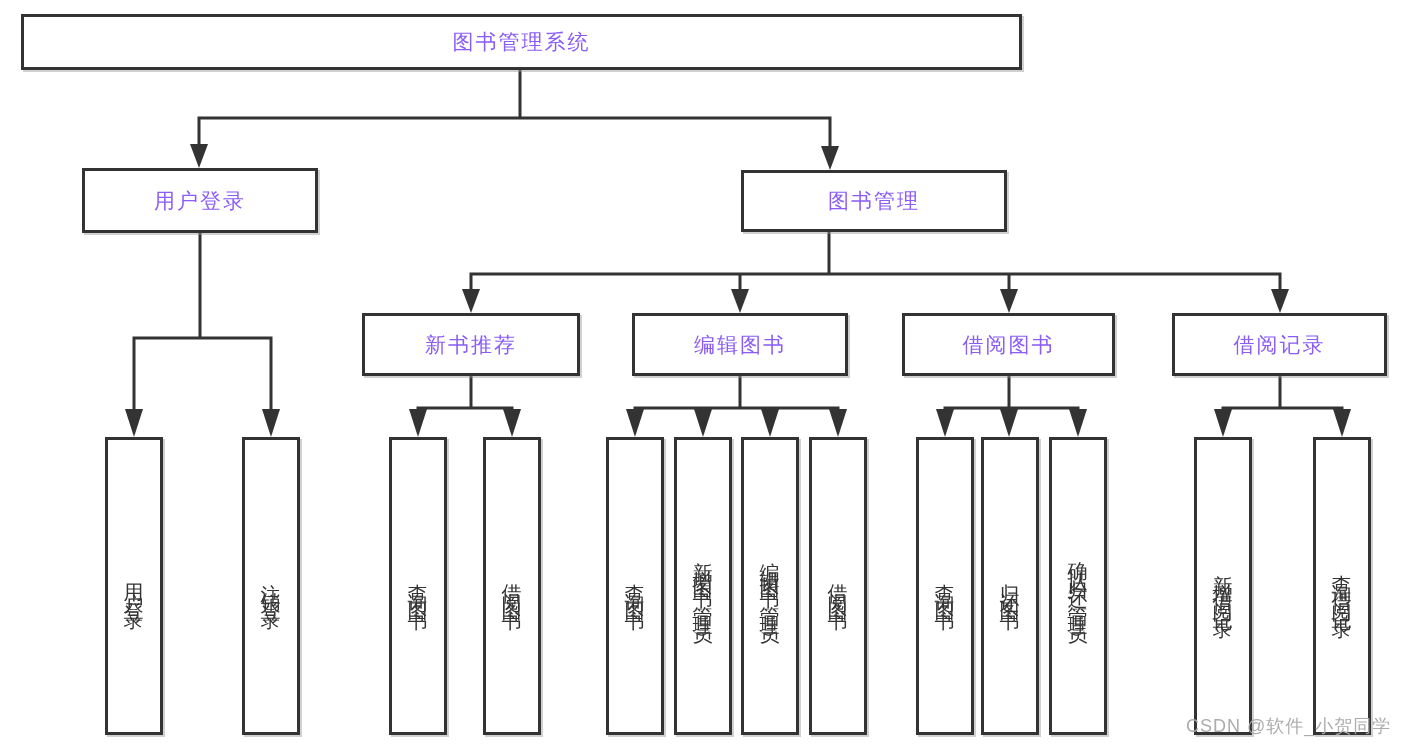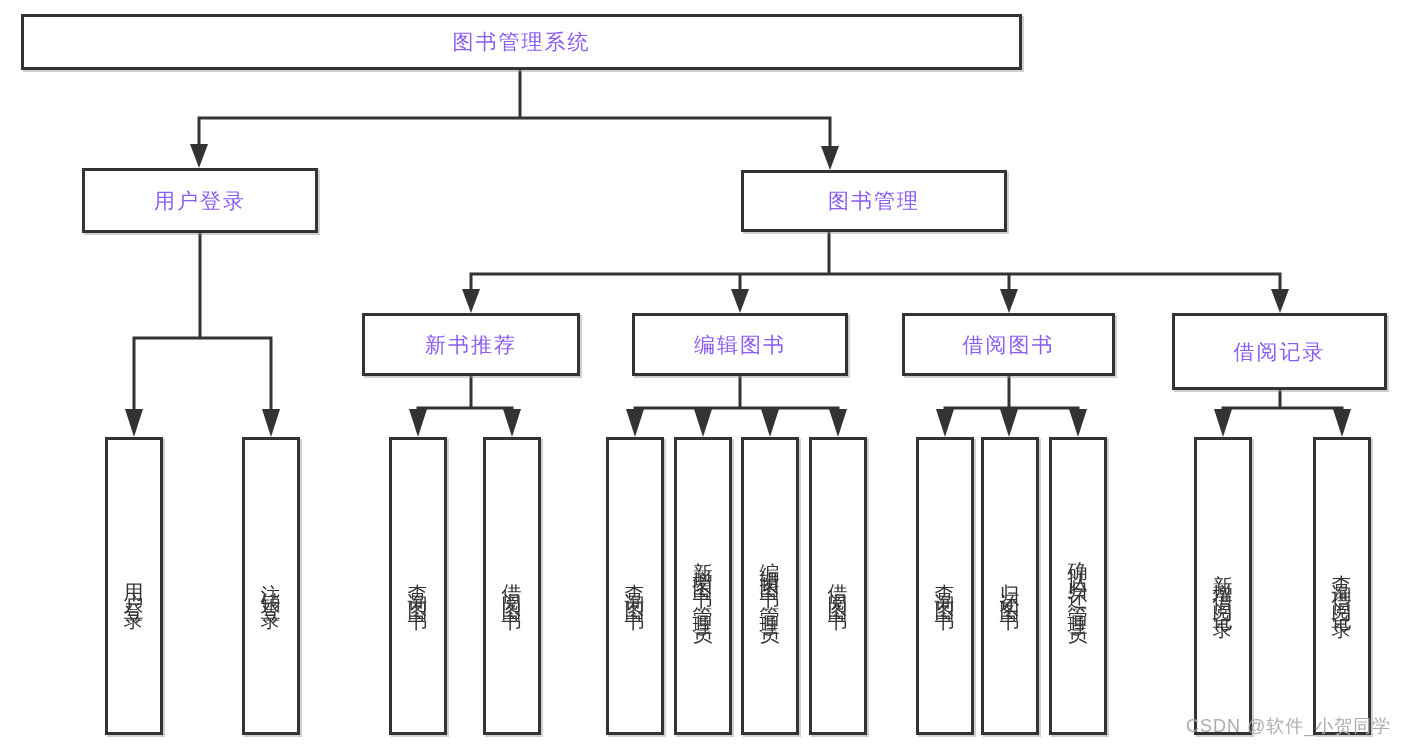--- a/index.html
+++ b/index.html
@@ -108,21 +108,21 @@
 
   <div class="box hbox" style="left:362px;top:313px;width:218px;height:63px;">
     <span>新书推荐</span>
   </div>
   <div class="box hbox" style="left:632px;top:313px;width:216px;height:63px;">
     <span>编辑图书</span>
   </div>
   <div class="box hbox" style="left:902px;top:313px;width:213px;height:63px;">
     <span>借阅图书</span>
   </div>
-  <div class="box hbox" style="left:1172px;top:313px;width:215px;height:77px;">
+  <div class="box hbox" style="left:1172px;top:313px;width:215px;height:63px;">
     <span>借阅记录</span>
   </div>
 
   <div class="box leaf" style="left:105px;top:437px;width:58px;height:298px;">
     <span>用户登录</span>
   </div>
   <div class="box leaf" style="left:242px;top:437px;width:58px;height:298px;">
     <span>注销登录</span>
   </div>
   <div class="box leaf" style="left:389px;top:437px;width:58px;height:298px;">

